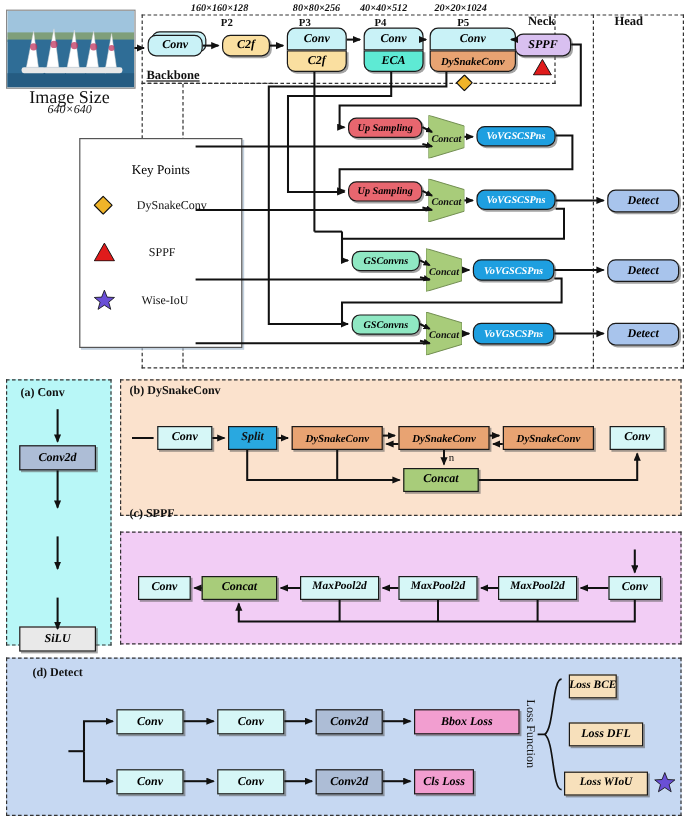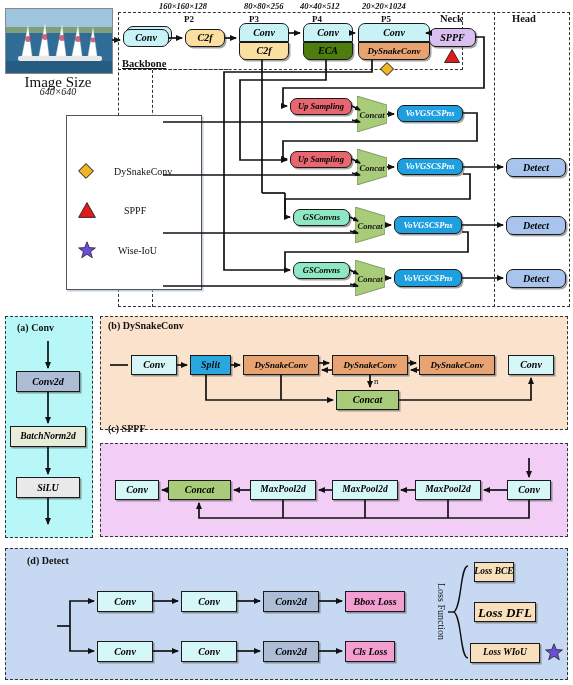--- a/index.html
+++ b/index.html
@@ -12,30 +12,30 @@
   .node{display:flex;align-items:center;justify-content:center;
         font-style:italic;font-weight:bold;text-align:center;
         border:1px solid #1a1a1a;line-height:1;white-space:nowrap;}
   .rnd{border-radius:7px;}
   .sq{border-radius:0;}
   .shadow{box-shadow:1.5px 1.5px 0 rgba(90,90,90,.55);}
 
   
   .c-cyan{background:#c9f2f7;}
   .c-yellow{background:#fadfa0;}
-  .c-green{background:#4d7c0f;}
+  .c-green{background:#5eead4;}
   .c-orange{background:#e8a372;}
   .c-purple{background:#d9c0f0;}
   .c-red{background:#e8666f;}
   .c-blue{background:#1e9fe0;color:#fff;}
   .c-mint{background:#8fe8c3;}
   .c-detect{background:#a8c4ec;}
   .c-slate{background:#adbdd6;}
   .c-beige{background:#e8eddb;}
-  .c-grey{background:#e9e9e9;}
+  .c-grey{background:#e9e9e9;margin-top:45px;}
   .c-pink{background:#f29ed0;}
   .c-concatg{background:#a8cc7a;}
   .c-splitblue{background:#29a8e0;}
   .c-sand{background:#f7e0bb;}
   .c-convlight{background:#d6f7f7;}
 
   
   .dashreg{border:1.6px dashed #333;background:transparent;}
 
   
@@ -201,20 +201,21 @@
     </svg>
   </div>
   <div class="trapTxt" style="left:355px;top:274px;width:30px;">Concat</div>
   <div class="node rnd c-blue abs shadow" style="left:394px;top:269px;width:68px;height:18px;font-size:8.5px;">VoVGSCSPns</div>
 
   <div class="node rnd c-detect abs shadow" style="left:506px;top:158px;width:60px;height:19px;font-size:10px;">Detect</div>
   <div class="node rnd c-detect abs shadow" style="left:506px;top:216px;width:60px;height:19px;font-size:10px;">Detect</div>
   <div class="node rnd c-detect abs shadow" style="left:506px;top:269px;width:60px;height:19px;font-size:10px;">Detect</div>
 
   <div class="abs legendbox" style="left:66px;top:115px;width:136px;height:175px;"></div>
+  <div class="legtitle" style="left:66px;top:136px;width:136px;font-size:11px;">Key Points</div>
 
   <div class="legrow" style="left:78px;top:163px;">
     <span style="display:inline-block;width:16px;height:16px;">
       <svg width="16" height="16" viewBox="0 0 16 16">
         <polygon points="8,0.6 15.4,8 8,15.4 0.6,8" fill="#f0b429" stroke="#111" stroke-width="1"></polygon>
       </svg>
     </span>
     <span class="legtxt" style="margin-left:20px;">DySnakeConv</span>
   </div>
 
@@ -232,21 +233,20 @@
       <svg width="18" height="18" viewBox="0 0 18 18">
         <polygon points="9,0.8 11.3,6.6 17.4,6.9 12.6,10.8 14.3,16.8 9,13.3 3.7,16.8 5.4,10.8 0.6,6.9 6.7,6.6" fill="#6a4fd6" stroke="#111" stroke-width="0.7"></polygon>
       </svg>
     </span>
     <span class="legtxt" style="margin-left:22px;">Wise-IoU</span>
   </div>
 
   <div class="abs pan-a" style="left:5px;top:316px;width:88px;height:222px;"></div>
   <div class="plabel" style="left:17px;top:322px;font-size:10px;">(a) Conv</div>
   <div class="node sq c-slate abs shadow" style="left:16px;top:371px;width:64px;height:21px;font-size:10px;">Conv2d</div>
-  <div class="node sq c-beige abs shadow" style="left:10px;top:426px;width:76px;height:21px;font-size:9.5px;">BatchNorm2d</div>
   <div class="node sq c-grey abs shadow" style="left:16px;top:477px;width:64px;height:21px;font-size:10px;">SiLU</div>
 
   <div class="abs pan-b" style="left:100px;top:316px;width:468px;height:114px;"></div>
   <div class="plabel" style="left:108px;top:320px;font-size:10px;">(b) DySnakeConv</div>
   <div class="node sq c-convlight abs shadow" style="left:131px;top:355px;width:46px;height:20px;font-size:10px;">Conv</div>
   <div class="node sq c-splitblue abs shadow" style="left:190px;top:355px;width:41px;height:20px;font-size:10px;color:#111;font-style:italic;">Split</div>
   <div class="node sq c-orange abs shadow" style="left:243px;top:355px;width:76px;height:20px;font-size:9px;">DySnakeConv</div>
   <div class="node sq c-orange abs shadow" style="left:332px;top:355px;width:76px;height:20px;font-size:9px;">DySnakeConv</div>
   <div class="node sq c-orange abs shadow" style="left:419px;top:355px;width:76px;height:20px;font-size:9px;">DySnakeConv</div>
   <div class="node sq c-convlight abs shadow" style="left:508px;top:355px;width:46px;height:20px;font-size:10px;">Conv</div>
@@ -261,31 +261,31 @@
   <div class="node sq c-convlight abs shadow" style="left:332px;top:480px;width:66px;height:20px;font-size:9.5px;">MaxPool2d</div>
   <div class="node sq c-convlight abs shadow" style="left:415px;top:480px;width:66px;height:20px;font-size:9.5px;">MaxPool2d</div>
   <div class="node sq c-convlight abs shadow" style="left:507px;top:480px;width:44px;height:20px;font-size:10px;">Conv</div>
 
   <div class="abs pan-d" style="left:5px;top:548px;width:563px;height:132px;"></div>
   <div class="plabel" style="left:27px;top:555px;font-size:10px;">(d) Detect</div>
 
   <div class="node sq c-convlight abs shadow" style="left:97px;top:591px;width:56px;height:21px;font-size:10px;">Conv</div>
   <div class="node sq c-convlight abs shadow" style="left:181px;top:591px;width:56px;height:21px;font-size:10px;">Conv</div>
   <div class="node sq c-slate abs shadow" style="left:263px;top:591px;width:56px;height:21px;font-size:10px;">Conv2d</div>
-  <div class="node sq c-pink abs shadow" style="left:345px;top:591px;width:60px;height:21px;font-size:10px;">Bbox Loss</div>
+  <div class="node sq c-pink abs shadow" style="left:345px;top:591px;width:88px;height:21px;font-size:10px;">Bbox Loss</div>
 
   <div class="node sq c-convlight abs shadow" style="left:97px;top:641px;width:56px;height:21px;font-size:10px;">Conv</div>
   <div class="node sq c-convlight abs shadow" style="left:181px;top:641px;width:56px;height:21px;font-size:10px;">Conv</div>
   <div class="node sq c-slate abs shadow" style="left:263px;top:641px;width:56px;height:21px;font-size:10px;">Conv2d</div>
   <div class="node sq c-pink abs shadow" style="left:345px;top:641px;width:50px;height:21px;font-size:10px;">Cls Loss</div>
 
   <div class="lossfn" style="left:436px;top:583px;font-size:10px;">Loss Function</div>
 
   <div class="node sq c-sand abs shadow" style="left:474px;top:562px;width:40px;height:20px;font-size:9.5px;">Loss BCE</div>
-  <div class="node sq c-sand abs shadow" style="left:474px;top:602px;width:62px;height:20px;font-size:13px;">Loss DFL</div>
+  <div class="node sq c-sand abs shadow" style="left:474px;top:602px;width:62px;height:20px;font-size:10px;">Loss DFL</div>
   <div class="node sq c-sand abs shadow" style="left:470px;top:643px;width:70px;height:20px;font-size:9.5px;">Loss WIoU</div>
   <div class="abs" style="left:545px;top:643px;width:18px;height:18px;">
     <svg width="18" height="18" viewBox="0 0 18 18">
       <polygon points="9,0.8 11.3,6.6 17.4,6.9 12.6,10.8 14.3,16.8 9,13.3 3.7,16.8 5.4,10.8 0.6,6.9 6.7,6.6" fill="#6a4fd6" stroke="#111" stroke-width="0.7"></polygon>
     </svg>
   </div>
 
   <svg class="lines">
     <defs>
       <marker id="ah" markerWidth="7" markerHeight="7" refX="6" refY="3" orient="auto" markerUnits="userSpaceOnUse">

